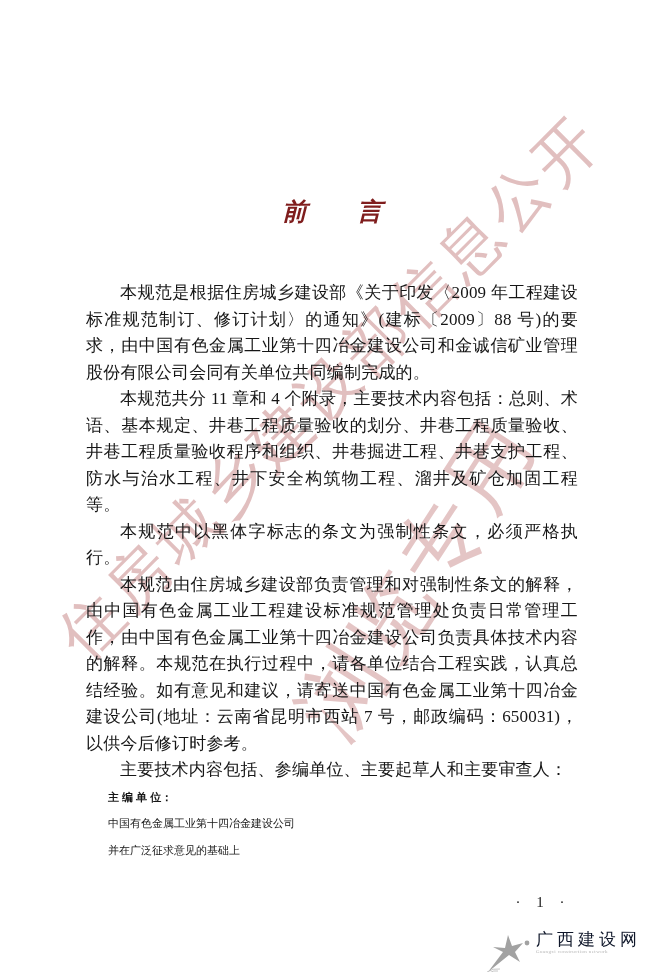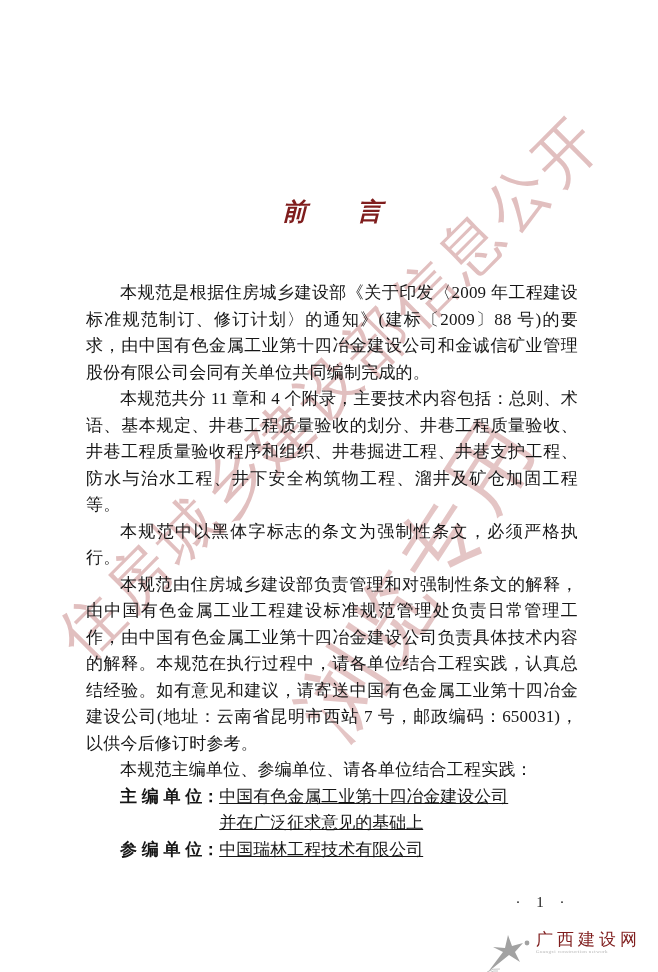--- a/index.html
+++ b/index.html
@@ -58,30 +58,31 @@
     margin:0;
     font-size:17px;
     line-height:26.5px;
     text-indent:2em;
     text-align:justify;
     letter-spacing:0.2px;
   }
   .unit-row {
     display:flex;
     margin-left:2em;
-    font-size:17px;
+    font-size:11px;
     line-height:26.5px;
+    flex-direction:column;
   }
   .unit-label {
     font-family:"Liberation Sans","DejaVu Sans",sans-serif;
     font-weight:700;
     white-space:pre;
     flex:0 0 auto;
   }
-  .unit-values { display:flex; flex-direction:column;text-decoration:underline; }
+  .unit-values { display:flex; flex-direction:column; }
 
   
   .pageno {
     position:absolute;
     left:498px; top:894px;
     width:90px;
     text-align:center;
     font-size:15px;
     letter-spacing:6px;
     color:#222;
@@ -92,21 +93,21 @@
     left:482px; top:930px;
     display:flex;
     align-items:flex-start;
     z-index:2;
   }
   .logo-star { flex:0 0 auto; margin-top:4px; }
   .logo-textcol { margin-left:4px; }
   .logo-cn {
     font-size:17px;
     letter-spacing:4px;
-    color:#7f1d1d;
+    color:#0f172a;
     line-height:19px;
     white-space:nowrap;
   }
   .logo-en {
     font-size:5px;
     letter-spacing:0.4px;
     color:#b4b4b4;
     line-height:6px;
     white-space:nowrap;
   }
@@ -120,36 +121,30 @@
   <div class="wm wm2">浏览专用</div>
 
   <div class="content">
     <h1 class="title">前　　言</h1>
 
     <div class="body-text">
       <p>本规范是根据住房城乡建设部《关于印发〈2009 年工程建设标准规范制订、修订计划〉的通知》(建标〔2009〕88 号)的要求，由中国有色金属工业第十四冶金建设公司和金诚信矿业管理股份有限公司会同有关单位共同编制完成的。</p>
       <p>本规范共分 11 章和 4 个附录，主要技术内容包括：总则、术语、基本规定、井巷工程质量验收的划分、井巷工程质量验收、井巷工程质量验收程序和组织、井巷掘进工程、井巷支护工程、防水与治水工程、井下安全构筑物工程、溜井及矿仓加固工程等。</p>
       <p>本规范中以黑体字标志的条文为强制性条文，必须严格执行。</p>
       <p>本规范由住房城乡建设部负责管理和对强制性条文的解释，由中国有色金属工业工程建设标准规范管理处负责日常管理工作，由中国有色金属工业第十四冶金建设公司负责具体技术内容的解释。本规范在执行过程中，请各单位结合工程实践，认真总结经验。如有意见和建议，请寄送中国有色金属工业第十四冶金建设公司(地址：云南省昆明市西站 7 号，邮政编码：650031)，以供今后修订时参考。</p>
-      <p>本规范主编单位、参编单位、请各单位结合工程实践：</p>
+      <p>主要技术内容包括、参编单位、主要起草人和主要审查人：</p>
 
       <div class="unit-row">
         <span class="unit-label">主 编 单 位：</span>
         <span class="unit-values">
           <span>中国有色金属工业第十四冶金建设公司</span>
           <span>并在广泛征求意见的基础上</span>
         </span>
       </div>
 
-      <div class="unit-row">
-        <span class="unit-label">参 编 单 位：</span>
-        <span class="unit-values">
-          <span>中国瑞林工程技术有限公司</span>
-        </span>
-      </div>
     </div>
   </div>
 
   <div class="pageno">· 1 ·</div>
 
   <div class="footer-logo">
     <svg class="logo-star" width="50" height="40" viewBox="0 0 50 40">
       <path d="M26 1 L30 12 L41 9 L33 18 L38 28 L27 21 L6 38 L21 18 L11 13 L23 14 Z" fill="#a2a2a2"></path>
       <circle cx="45" cy="9" r="2.4" fill="#a2a2a2"></circle>
       <path d="M5 38 Q11 34 18 35 M7 39 Q12 36 16 37" stroke="#b8b8b8" stroke-width="0.8" fill="none"></path>

